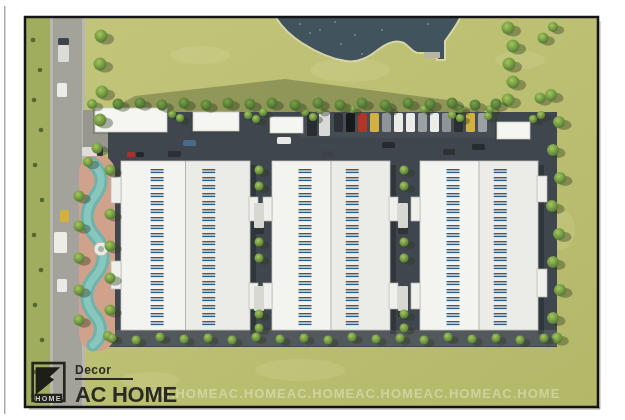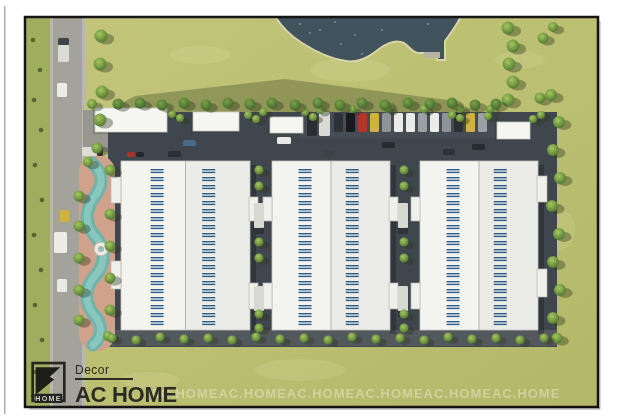--- a/index.html
+++ b/index.html
@@ -3,21 +3,21 @@
 <meta charset="utf-8">
 <style>
   html,body{margin:0;padding:0;background:#ffffff;}
   body{width:625px;height:420px;position:relative;overflow:hidden;
        font-family:"Liberation Sans", sans-serif;}
   #site-svg{position:absolute;left:0;top:0;width:625px;height:420px;display:block;}
   
   #logo{position:absolute;left:30px;top:360px;display:flex;align-items:flex-start;z-index:5;}
   #logo-square{width:38px;height:46px;}
   #brand{margin-left:7px;margin-top:3px;color:#2b2b24;}
-  #brand .top{font-size:12px;font-weight:normal;letter-spacing:.5px;
+  #brand .top{font-size:12px;font-weight:bold;letter-spacing:.5px;
               border-bottom:2px solid #2b2b24;width:58px;padding-bottom:1px;}
   #brand .main{font-size:22px;font-weight:bold;letter-spacing:-.3px;margin-top:2px;
                white-space:nowrap;}
   
   #watermarks{position:absolute;left:150px;top:386px;display:flex;z-index:4;
               font-size:13px;font-weight:bold;letter-spacing:1px;
               color:rgba(255,255,255,0.34);white-space:nowrap;}
 </style>
 </head>
 <body>

